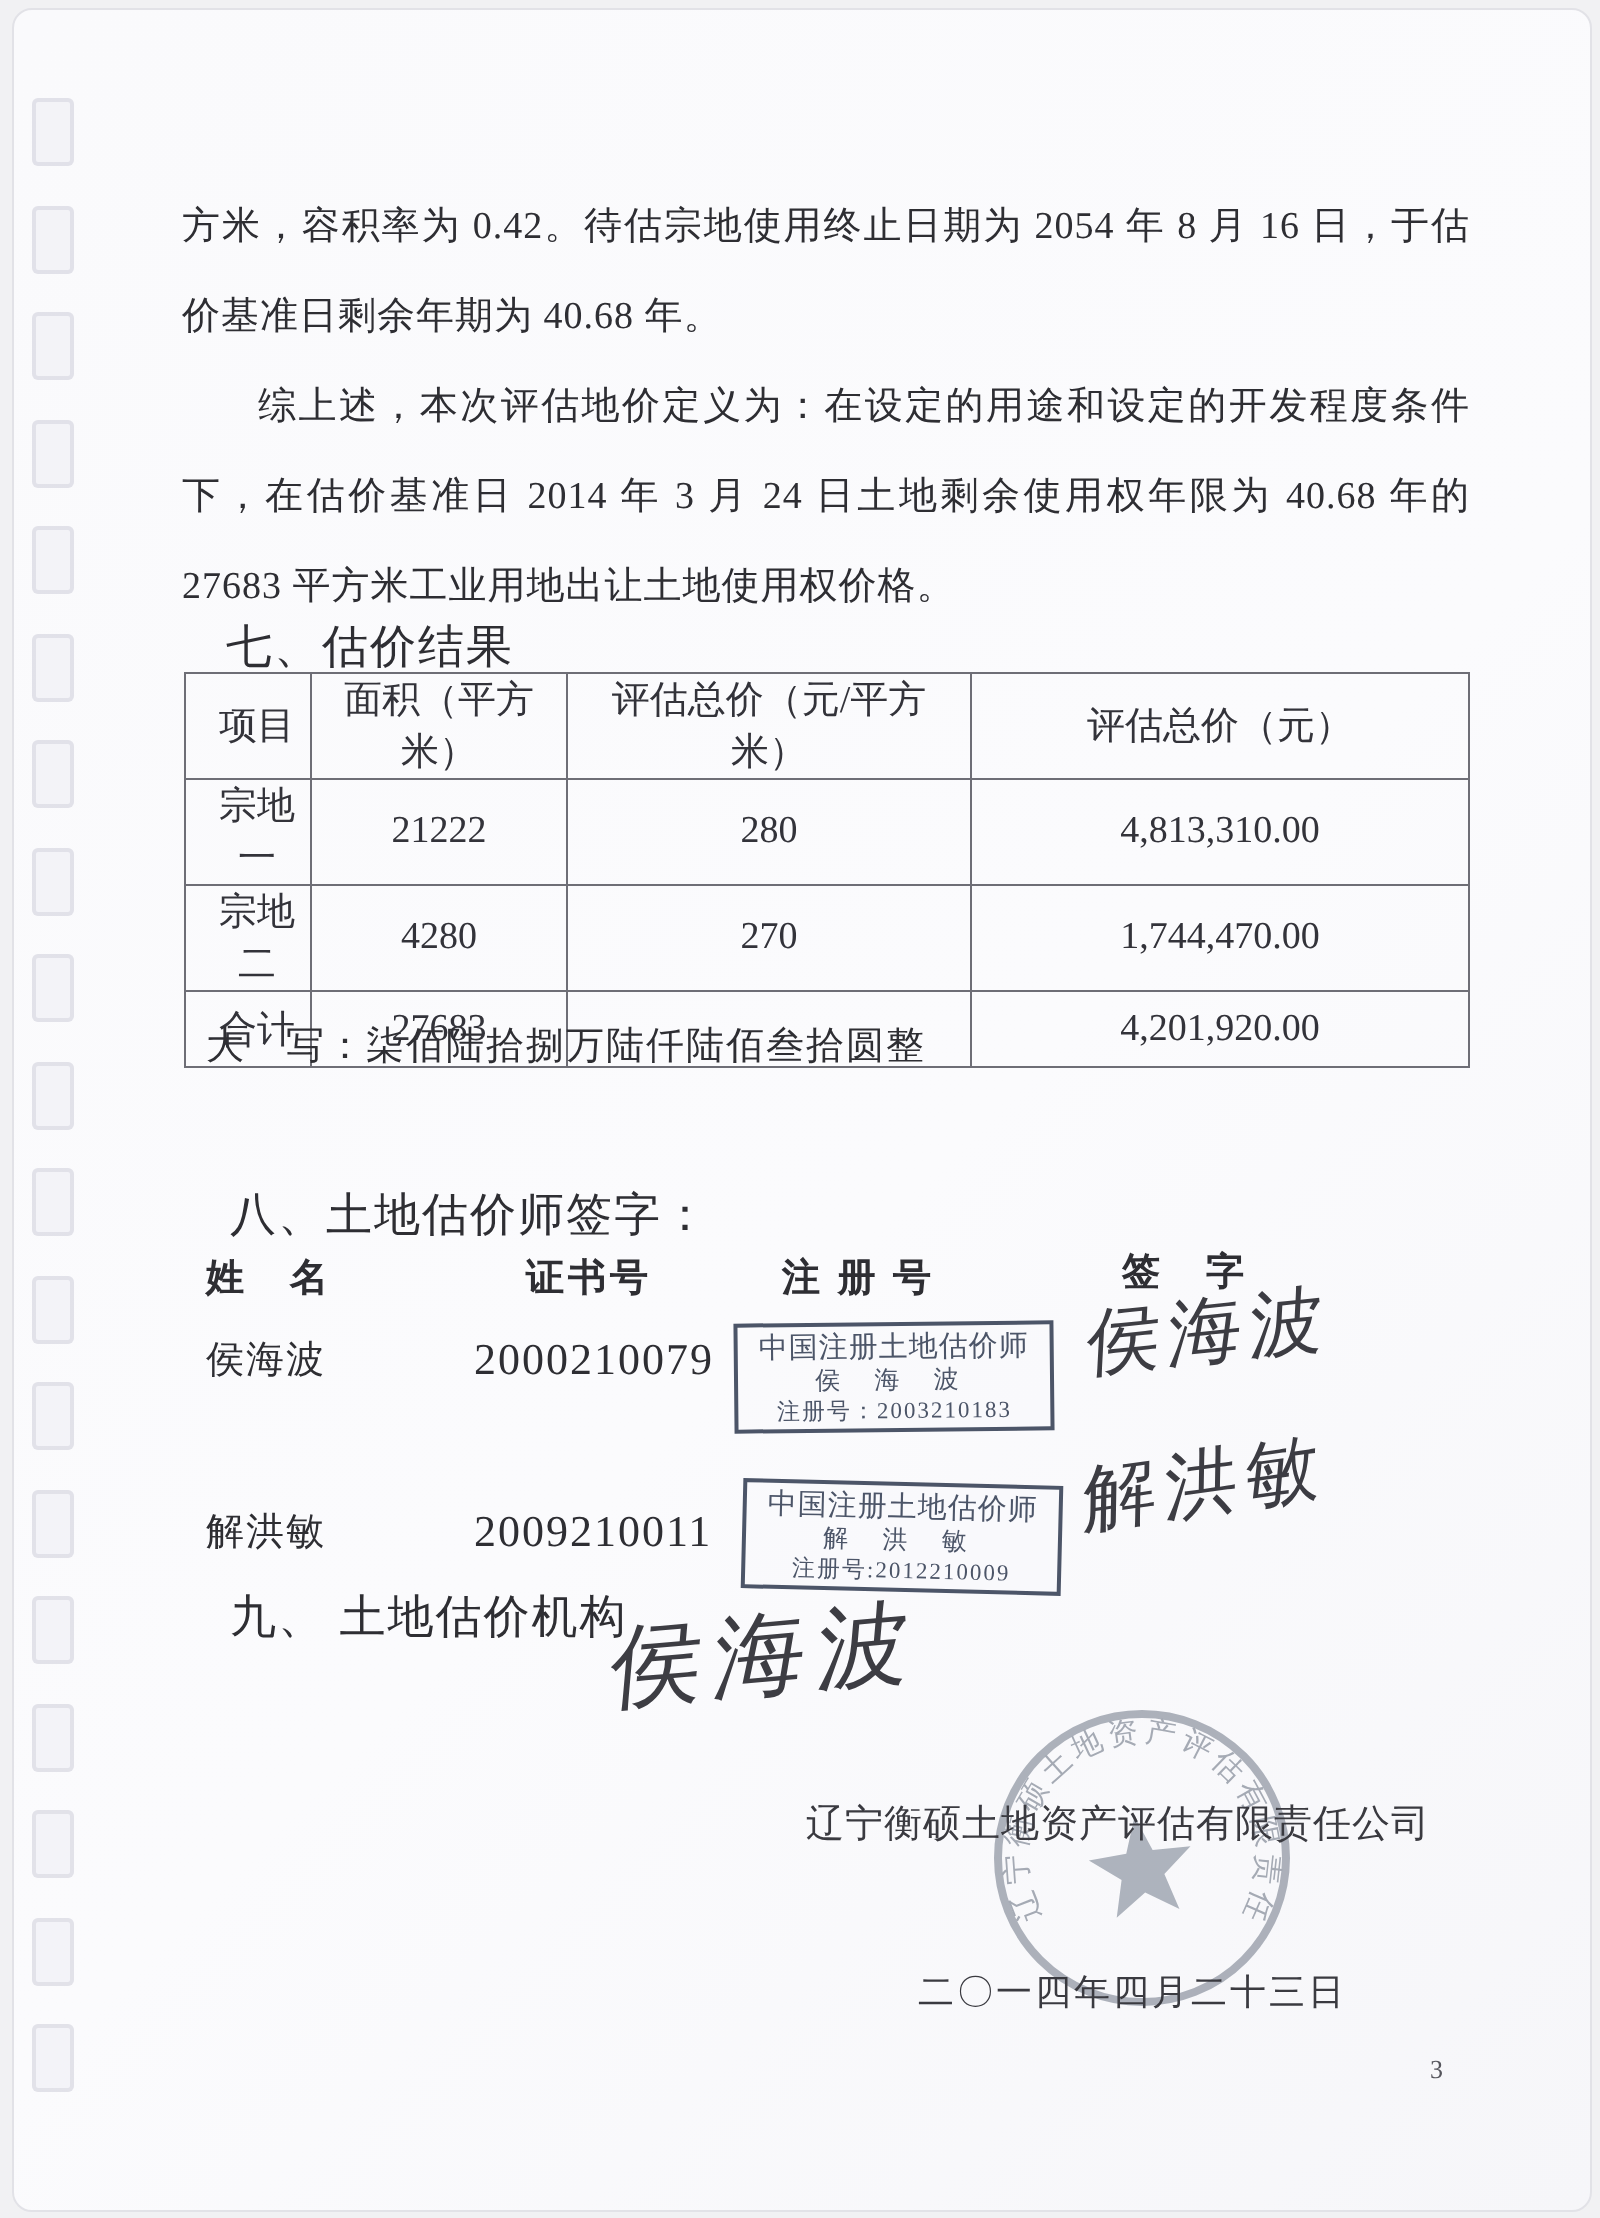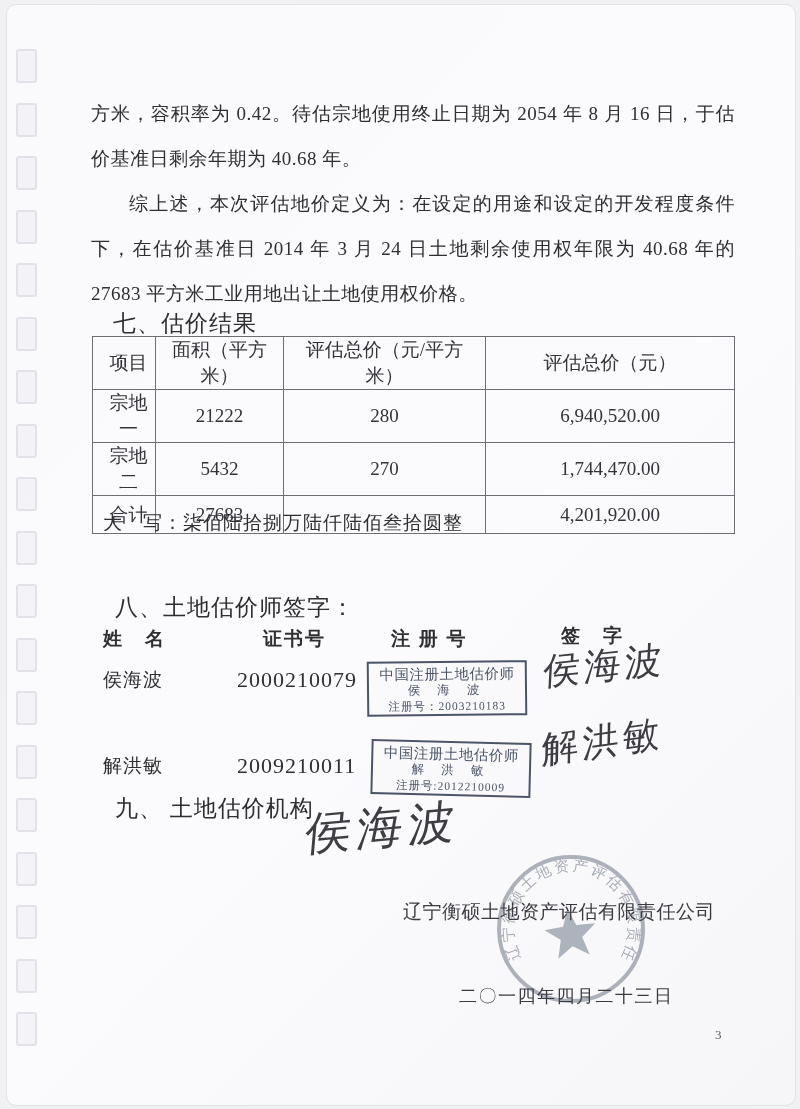--- a/index.html
+++ b/index.html
@@ -110,25 +110,25 @@
           <tr style="height:46px">
         <td class="item">项目</td>
         <td>面积（平方米）</td>
         <td>评估总价（元/平方米）</td>
         <td>评估总价（元）</td>
       </tr>
       <tr style="height:39px">
         <td class="item">宗地一</td>
         <td>21222</td>
         <td>280</td>
-        <td>6,940,520.00</td>
+        <td>4,813,310.00</td>
       </tr>
       <tr style="height:39px">
         <td class="item">宗地二</td>
-        <td>5432</td>
+        <td>4280</td>
         <td>270</td>
         <td>1,744,470.00</td>
       </tr>
       <tr style="height:38px">
         <td class="item">合计</td>
         <td>27683</td>
         <td></td>
         <td>4,201,920.00</td>
       </tr>
     </tbody>

